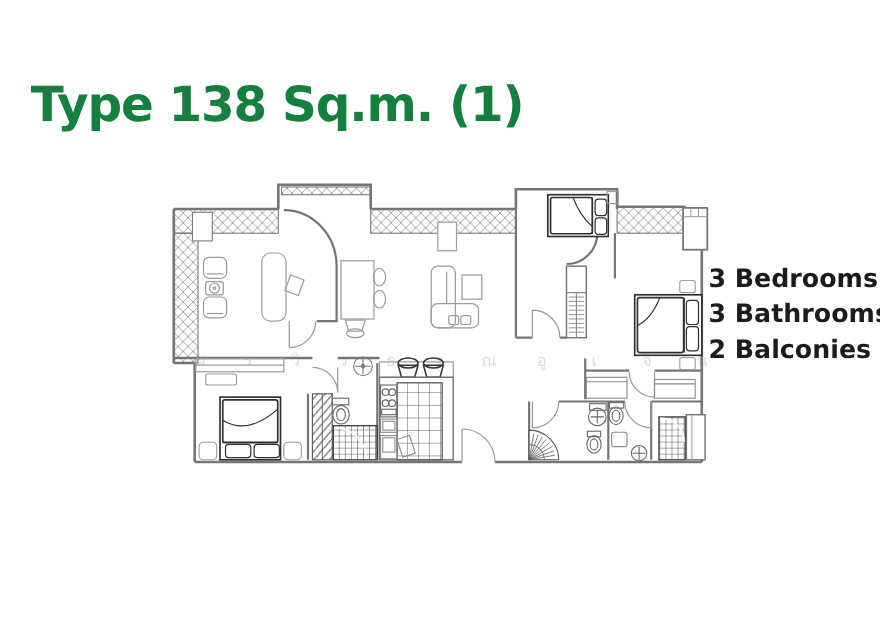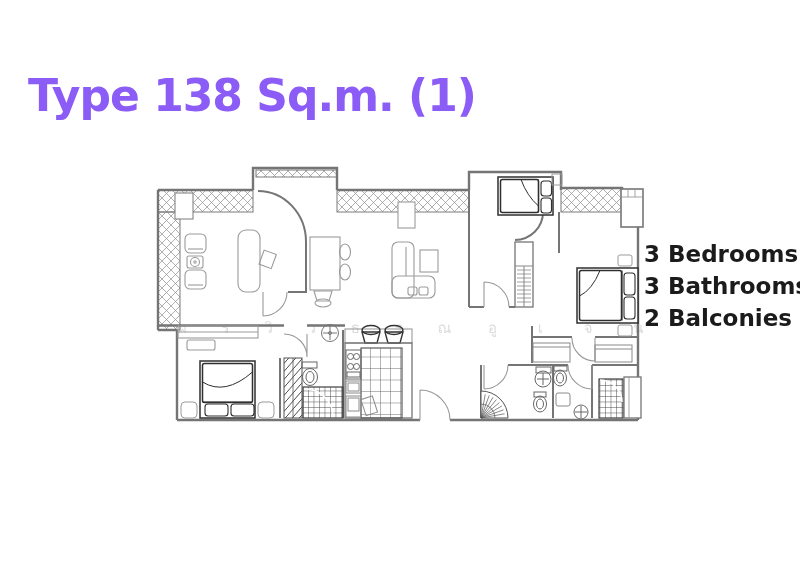--- a/index.html
+++ b/index.html
@@ -1,19 +1,19 @@
 <!DOCTYPE html>
 <html><head>
 <meta charset="utf-8">
 <style>
   html,body{margin:0;padding:0;background:#fff;}
   .canvas{position:relative;width:800px;height:566px;background:#fff;overflow:hidden;
           font-family:"DejaVu Sans","Liberation Sans",sans-serif;}
   .title{position:absolute;left:28px;top:70px;font-size:44px;font-weight:800;
-         color:#8b5cf6;letter-spacing:-1px;white-space:nowrap;}
+         color:#15803d;letter-spacing:-1px;white-space:nowrap;}
   .features{position:absolute;left:644px;top:238px;font-size:23px;font-weight:800;
             color:#1b1b1b;line-height:32px;white-space:nowrap;}
   .watermark{position:absolute;top:316px;font-size:15px;color:#dcdcdc;
              white-space:nowrap;font-weight:400;}
   .wm-left{left:178px;letter-spacing:15px;}
   .wm-right{left:488px;letter-spacing:18px;}
   svg.plan{position:absolute;left:0;top:0;}
 </style>
 </head>
 <body>

